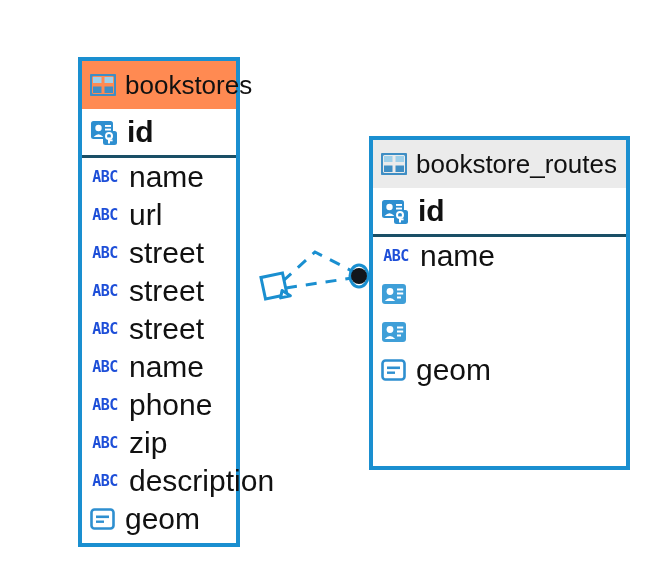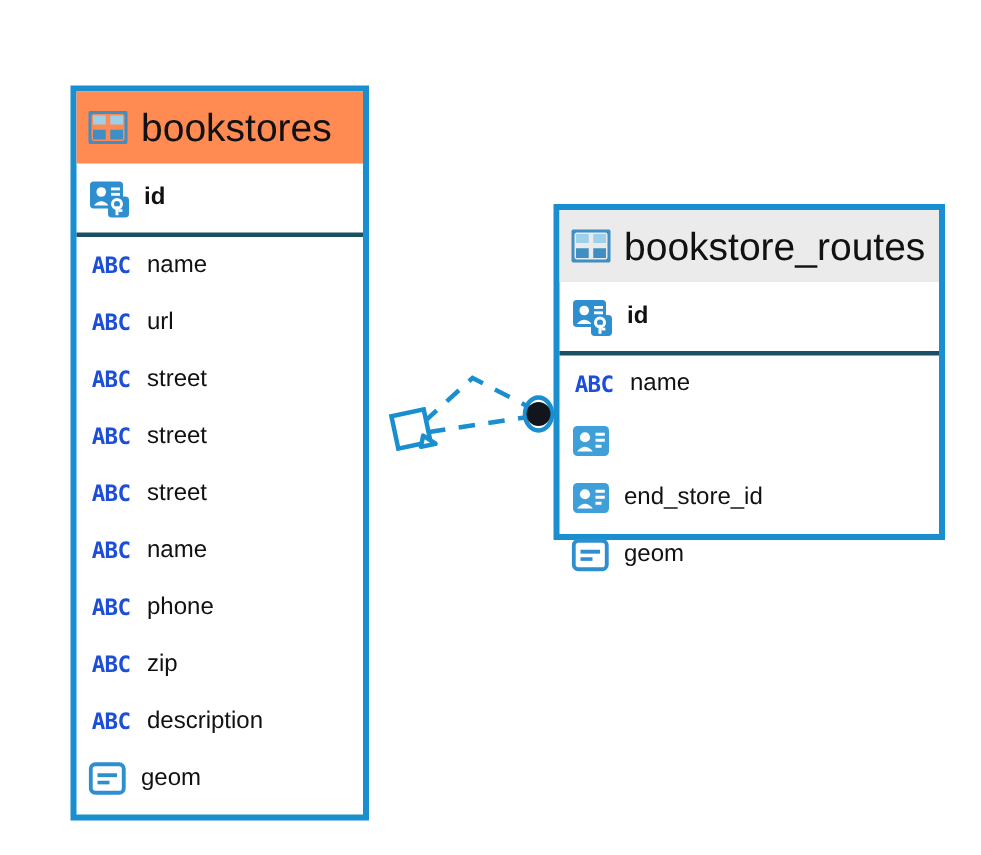--- a/index.html
+++ b/index.html
@@ -55,21 +55,21 @@
     display: flex;
     align-items: center;
     box-sizing: border-box;
     height: 38px;
     padding: 0 8px;
     gap: 9px;
   }
   .field-row.pk-row { height: 46px; }
 
   .field-label {
-    font-size: 16px;
+    font-size: 30px;
     color: #111111;
     line-height: 1;
     white-space: nowrap;
   }
   .field-label.bold { font-weight: bold; }
 
   .icon {
     flex: none;
     display: inline-flex;
     align-items: center;
@@ -96,21 +96,21 @@
     width: 654px;
     height: 570px;
     pointer-events: none;
   }
 </style>
 </head>
 <body>
 
 <div class="canvas">
 
-  <div class="entity" style="left:47px; top:57px; width:199px; height:490px;">
+  <div class="entity" style="left:78px; top:57px; width:162px; height:490px;">
 
     <div class="entity-header accent-orange">
       <span class="icon">
         <svg width="26" height="22" viewBox="0 0 26 22">
           <rect x="0.5" y="0.5" width="25" height="21" rx="3" fill="none" stroke="#3f8ec4" stroke-width="3"></rect>
           <rect x="3" y="3" width="8.5" height="6" fill="#9fd0ea"></rect>
           <rect x="14.5" y="3" width="8.5" height="6" fill="#9fd0ea"></rect>
           <rect x="3" y="12.5" width="8.5" height="6.5" fill="#3f8ec4"></rect>
           <rect x="14.5" y="12.5" width="8.5" height="6.5" fill="#3f8ec4"></rect>
         </svg>
@@ -178,21 +178,21 @@
         <svg width="26" height="24" viewBox="0 0 26 24">
           <rect x="1.5" y="2.5" width="22" height="19" rx="3" fill="none" stroke="#2e8fd0" stroke-width="2.6"></rect>
           <rect x="6" y="8.5" width="13" height="2.6" fill="#2e8fd0"></rect>
           <rect x="6" y="13.5" width="8" height="2.4" fill="#2e8fd0"></rect>
         </svg>
       </span>
       <span class="field-label">geom</span>
     </div>
   </div>
 
-  <div class="entity" style="left:369px; top:136px; width:261px; height:224px;">
+  <div class="entity" style="left:369px; top:136px; width:261px; height:334px;">
 
     <div class="entity-header accent-grey">
       <span class="icon">
         <svg width="26" height="22" viewBox="0 0 26 22">
           <rect x="0.5" y="0.5" width="25" height="21" rx="3" fill="none" stroke="#3f8ec4" stroke-width="3"></rect>
           <rect x="3" y="3" width="8.5" height="6" fill="#9fd0ea"></rect>
           <rect x="14.5" y="3" width="8.5" height="6" fill="#9fd0ea"></rect>
           <rect x="3" y="12.5" width="8.5" height="6.5" fill="#3f8ec4"></rect>
           <rect x="14.5" y="12.5" width="8.5" height="6.5" fill="#3f8ec4"></rect>
         </svg>
@@ -239,21 +239,20 @@
       <span class="icon">
         <svg width="26" height="24" viewBox="0 0 26 24">
           <rect x="1" y="2" width="24" height="20" rx="3" fill="#3f9fd8"></rect>
           <circle cx="9" cy="9.5" r="3.4" fill="#ffffff"></circle>
           <path d="M3.8 19 Q9 12.8 14.2 19 Z" fill="#ffffff"></path>
           <rect x="16" y="6.5" width="6.2" height="2" fill="#ffffff"></rect>
           <rect x="16" y="10.5" width="6.2" height="2" fill="#ffffff"></rect>
           <rect x="16" y="14.5" width="4" height="2" fill="#ffffff"></rect>
         </svg>
       </span>
-      <span class="field-label">end_store_id</span>
     </div>
     <div class="field-row">
       <span class="icon">
         <svg width="26" height="24" viewBox="0 0 26 24">
           <rect x="1.5" y="2.5" width="22" height="19" rx="3" fill="none" stroke="#2e8fd0" stroke-width="2.6"></rect>
           <rect x="6" y="8.5" width="13" height="2.6" fill="#2e8fd0"></rect>
           <rect x="6" y="13.5" width="8" height="2.4" fill="#2e8fd0"></rect>
         </svg>
       </span>
       <span class="field-label">geom</span>

